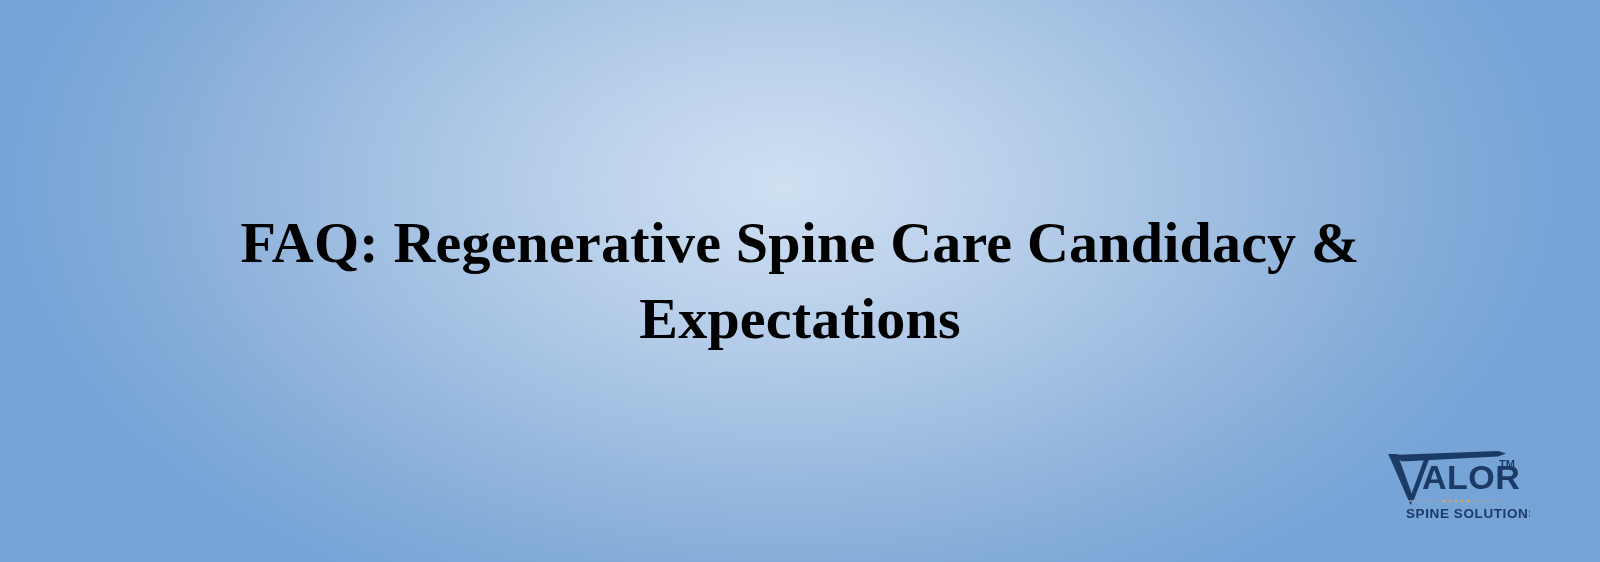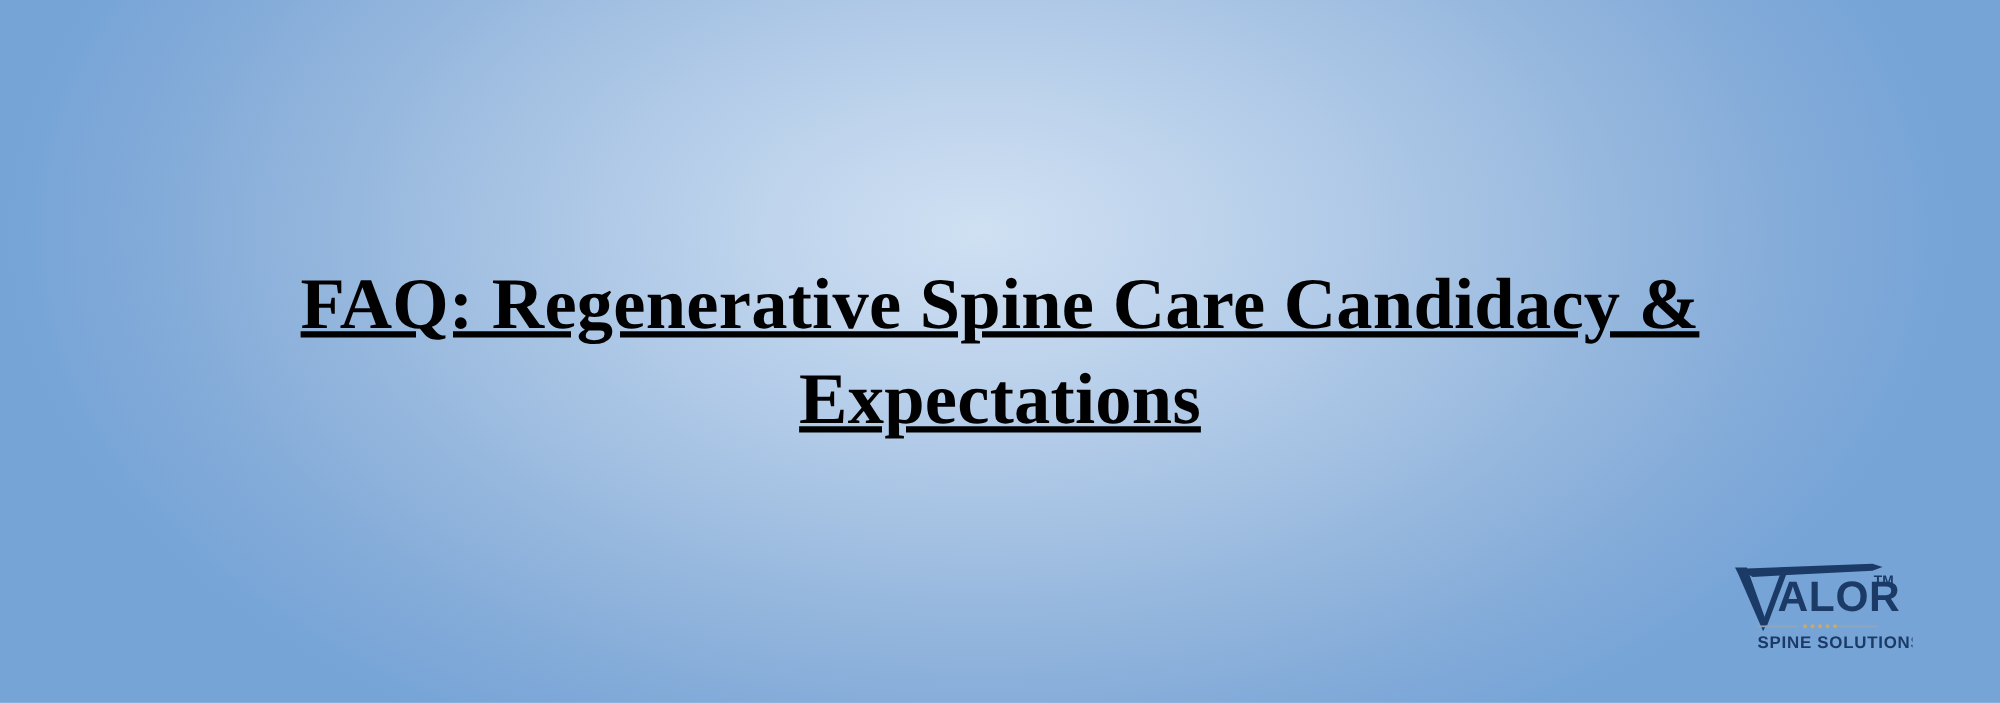--- a/index.html
+++ b/index.html
@@ -34,21 +34,20 @@
 
   
   #title-block {
     position: absolute;
     left: 0;
     top: 205px;
     width: 1600px;
     text-align: center;
     padding: 0 110px;
     box-sizing: border-box;
-    text-decoration: underline;
   }
   #page-title {
     margin: 0;
     font-family: "Liberation Serif", "DejaVu Serif", serif;
     font-weight: bold;
     font-size: 58px;
     line-height: 76px;
     color: #000000;
     letter-spacing: 0.2px;
     white-space: pre-line;

